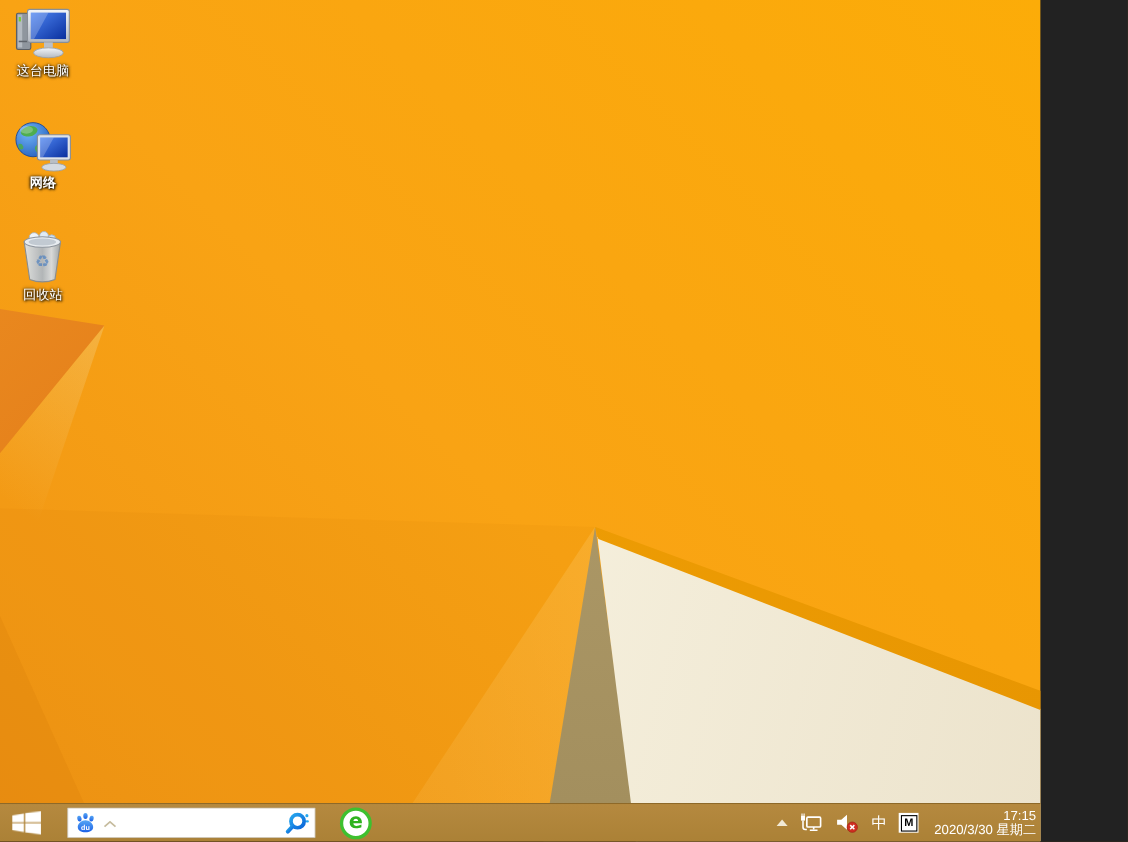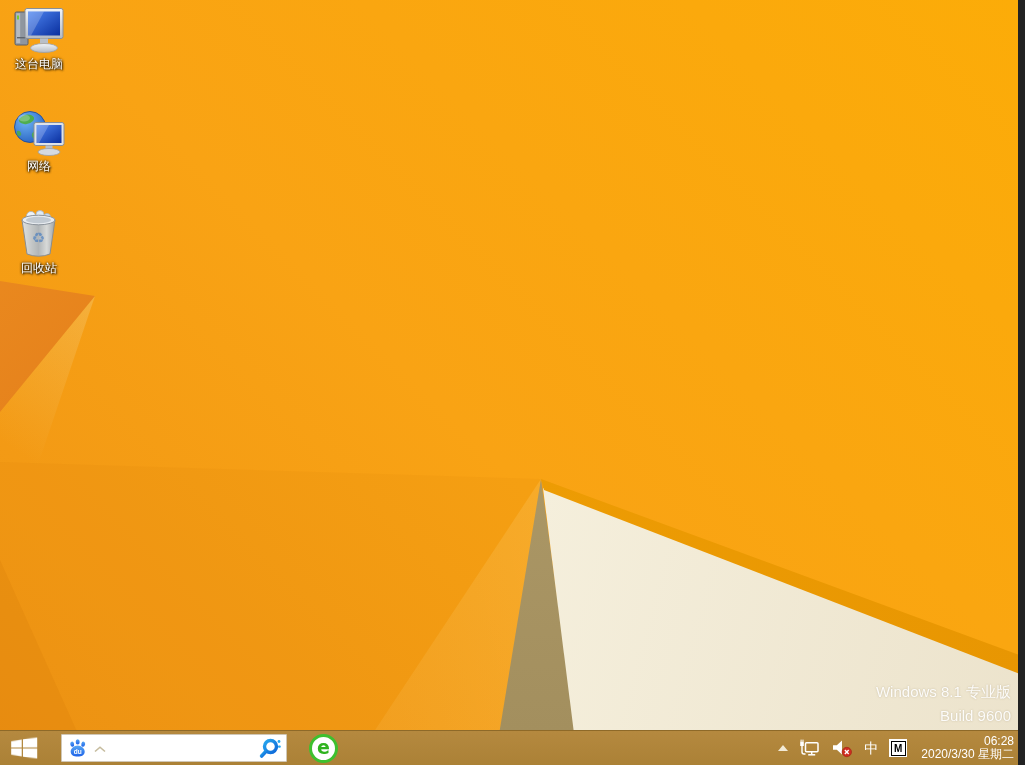--- a/index.html
+++ b/index.html
@@ -1,16 +1,16 @@
 <!DOCTYPE html>
 <html><head>
 <meta charset="utf-8">
 <style>
   html,body{margin:0;padding:0;background:#222;}
-  .screen{position:relative;width:1018px;height:765px;overflow:hidden;
+  .screen{position:relative;width:946px;height:765px;overflow:hidden;
           font-family:"Liberation Sans","DejaVu Sans",sans-serif;-webkit-font-smoothing:antialiased;}
   .layer{position:absolute;inset:0;}
   
   .wp-base{background:linear-gradient(225deg,#fcac08 0%,#f9a314 55%,#ef9415 100%);}
   .wp-below-fold{background:rgba(200,110,0,0.08);
     clip-path:polygon(0px 462px,541px 479px,1025px 668px,1025px 765px,0px 765px);}
   .wp-dark-wedge{background:linear-gradient(140deg,#ef9222 0%,#e07818 45%,#da6f15 100%);
     clip-path:polygon(0px 281px,95px 296px,0px 412px);}
   .wp-cream-band{background:linear-gradient(215deg,#f8eecb 4%,#f3d795 32%,rgba(247,173,36,0) 78%);
     clip-path:polygon(95px 296px,0px 412px,0px 577px);}
@@ -95,21 +95,21 @@
         <rect x="12" y="1.5" width="38" height="30" rx="2" fill="url(#silG)" stroke="#898f97" stroke-width="1"></rect>
         <rect x="15" y="4.5" width="32" height="24" fill="url(#scrG)"></rect>
         <polygon points="15,4.5 31,4.5 18,28.5 15,28.5" fill="#ffffff" opacity=".22"></polygon>
         <rect x="27" y="31.5" width="8" height="5" fill="#b9bfc7"></rect>
         <ellipse cx="31" cy="41" rx="13.5" ry="4.5" fill="url(#silG)" stroke="#9aa0a8" stroke-width=".8"></ellipse>
       </svg>
     </div>
     <div class="lbl">这台电脑</div>
   </div>
 
-  <div class="dicon" style="left:2px;top:107px;">
+  <div class="dicon" style="left:2px;top:107px;font-weight:bold;">
     <div class="img">
       <svg width="52" height="48" viewBox="0 0 52 48">
         <defs>
           <radialGradient id="oceG" cx=".35" cy=".3" r=".9">
             <stop offset="0" stop-color="#6fb4f5"></stop>
               <stop offset="1" stop-color="#1c55b8"></stop>
           </radialGradient>
         </defs>
         <circle cx="17" cy="18" r="15.5" fill="url(#oceG)" stroke="#16459a" stroke-width=".8"></circle>
         <path d="M6 10 q6 -6 12 -4 q5 2 2 6 q-4 4 -9 3 q-6 -1 -5 -5z" fill="#4cae3d" opacity=".9"></path>
@@ -142,24 +142,20 @@
         <circle cx="31" cy="8" r="3.5" fill="#cfe0f0" stroke="#9fb0c0" stroke-width=".8"></circle>
         <path d="M6 11 L11 45 Q22.5 49.5 34 45 L39 11 Z" fill="url(#binG)" stroke="#848c95" stroke-width="1" opacity=".95"></path>
         <ellipse cx="22.5" cy="11" rx="16.5" ry="4.8" fill="#e8ecf0" stroke="#8d949c" stroke-width="1"></ellipse>
         <ellipse cx="22.5" cy="11" rx="12.5" ry="3.2" fill="#c2cad2"></ellipse>
         <text x="22.5" y="34" text-anchor="middle" font-size="15" fill="#2e6fc0" opacity=".55">♻</text>
       </svg>
     </div>
     <div class="lbl">回收站</div>
   </div>
 
-  <div class="watermark">
-    <div>Windows 8.1 专业版</div>
-    <div>Build 9600</div>
-  </div>
 
   <div class="taskbar">
 
     <div class="startbtn">
       <svg width="27" height="20" viewBox="0 0 27 20">
         <path fill="#fff" d="M0 3.1 L11.7 1.5 V9.4 H0 Z M13 1.3 L27 0 V9.4 H13 Z M0 10.6 H11.7 V18.5 L0 16.9 Z M13 10.6 H27 V20 L13 18.7 Z"></path>
       </svg>
     </div>
 
     <div class="searchbox">
@@ -228,19 +224,19 @@
         <span>中</span>
       </div>
 
       <div class="tray-item">
         <div class="ime-m">
           <i>M</i>
         </div>
       </div>
 
       <div class="clock">
-        <div>06:28</div>
+        <div>17:15</div>
         <div>2020/3/30 星期二</div>
       </div>
     </div>
   </div>
 
 </div>
 
 </body></html>

